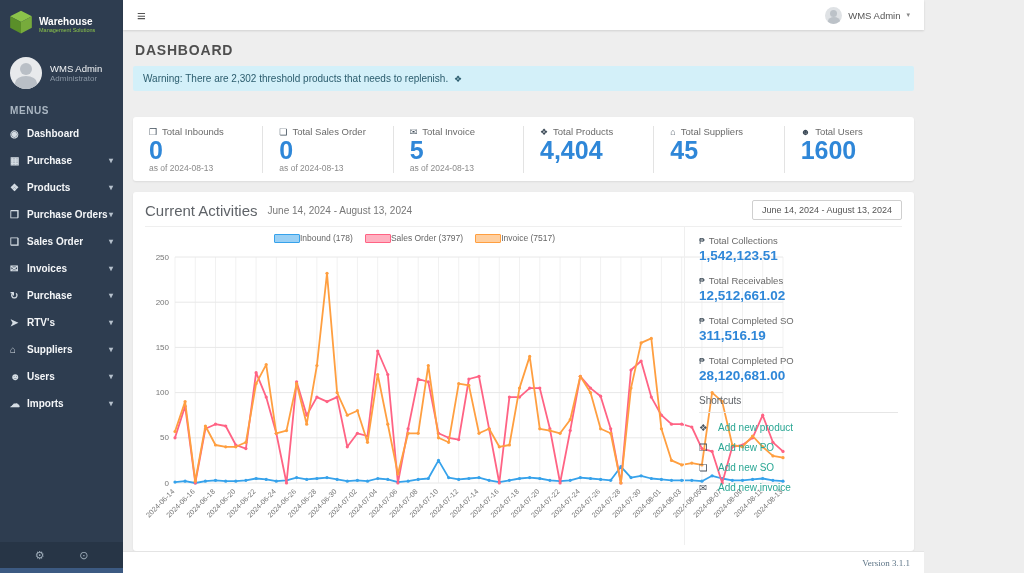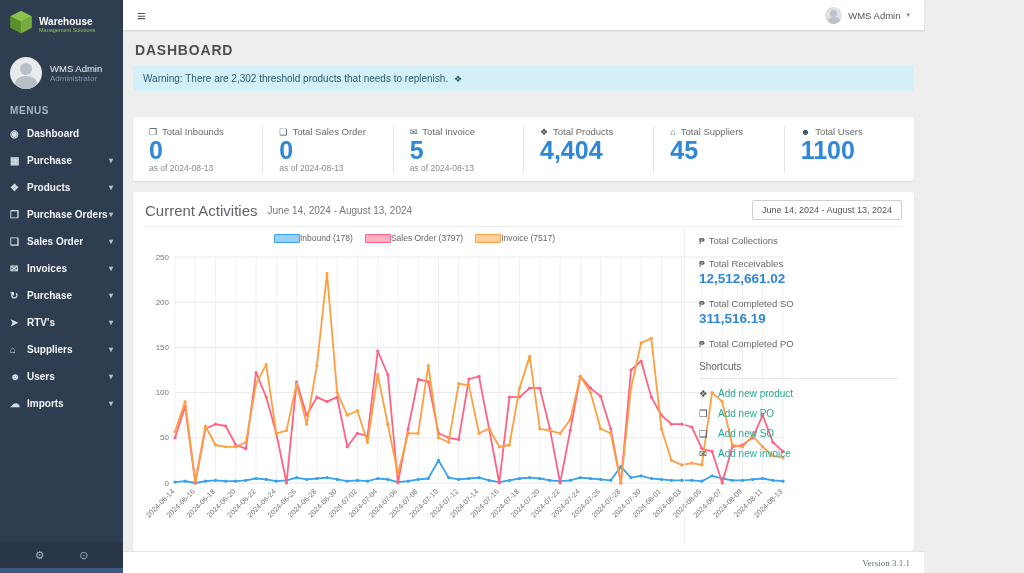--- a/index.html
+++ b/index.html
@@ -227,21 +227,21 @@
               <span class="slabel">Total Suppliers</span>
             </div>
           <div class="svalue">45</div>
           <div class="ssub"></div>
         </div>
         <div class="stat">
           <div class="srow">
               <span class="sicon">☻</span>
               <span class="slabel">Total Users</span>
             </div>
-          <div class="svalue">1100</div>
+          <div class="svalue">1600</div>
           <div class="ssub"></div>
         </div>
       </div>
 
       <div class="activities-card">
         <div class="act-header">
           <span class="act-title">Current Activities</span>
           <span class="act-sub">June 14, 2024 - August 13, 2024</span>
           <span class="act-spacer"></span>
           <button class="range-btn">June 14, 2024 - August 13, 2024</button>
@@ -526,40 +526,42 @@
                   <circle cx="638.0" cy="212.7" r="1.6" fill="#ff9f40"></circle>
                 </svg>
             </div>
           </div>
           <div class="right-panel">
             <div class="total-block">
               <div class="total-label">
                   <span class="ticon">₱</span>
                   <span>Total Collections</span>
                 </div>
+              <div class="total-value">1,542,123.51</div>
             </div>
             <div class="total-block">
               <div class="total-label">
                   <span class="ticon">₱</span>
                   <span>Total Receivables</span>
                 </div>
               <div class="total-value">12,512,661.02</div>
             </div>
             <div class="total-block">
               <div class="total-label">
                   <span class="ticon">₱</span>
                   <span>Total Completed SO</span>
                 </div>
               <div class="total-value">311,516.19</div>
             </div>
             <div class="total-block">
               <div class="total-label">
                   <span class="ticon">₱</span>
                   <span>Total Completed PO</span>
                 </div>
+              <div class="total-value">28,120,681.00</div>
             </div>
             <div class="shortcuts-title">Shortcuts</div>
             <div class="shortcut">
               <span class="scicon">❖</span>
               <span class="sclabel">Add new product</span>
             </div>
             <div class="shortcut">
               <span class="scicon">❒</span>
               <span class="sclabel">Add new PO</span>
             </div>

